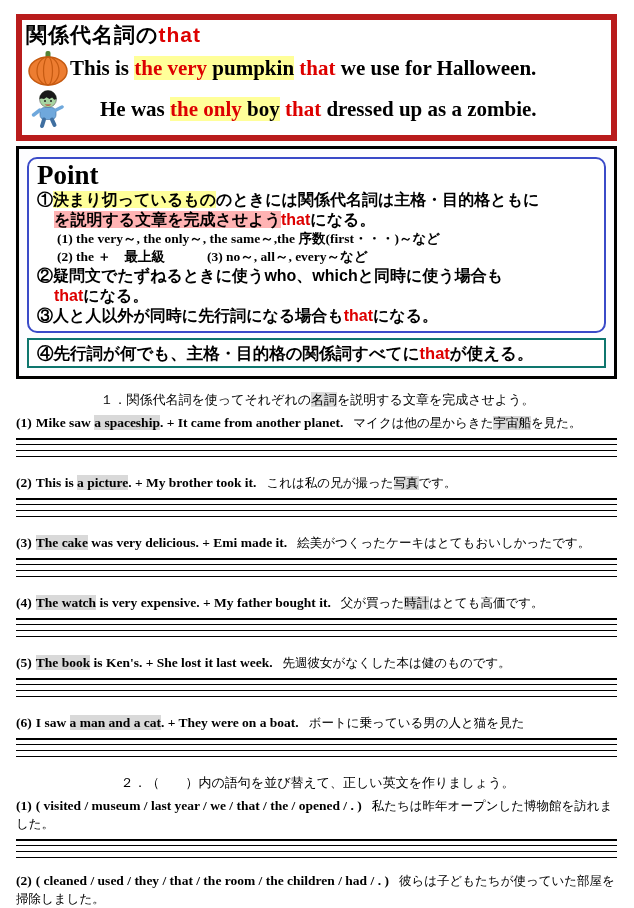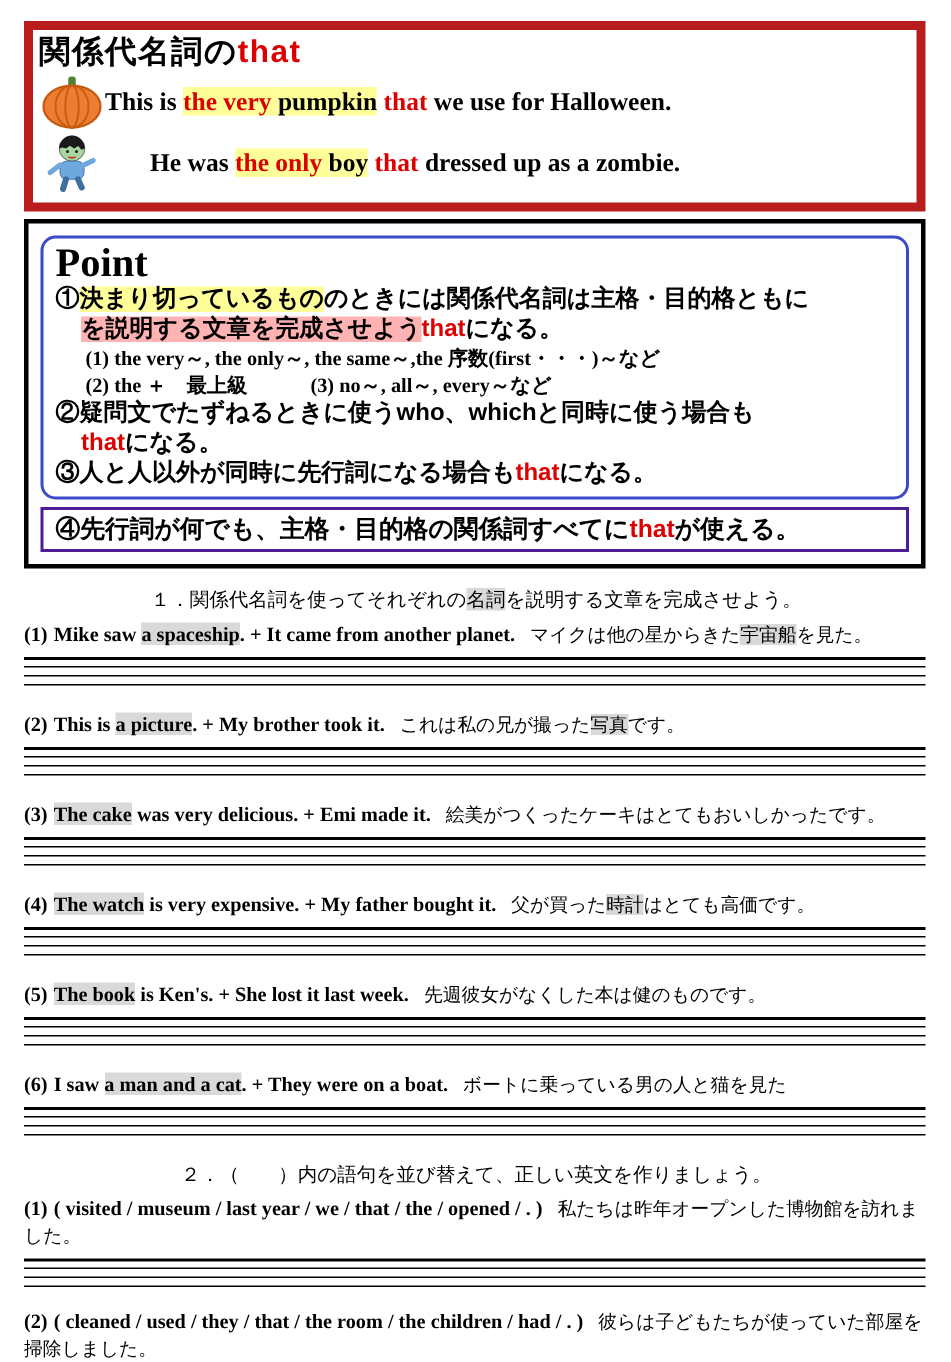--- a/index.html
+++ b/index.html
@@ -10,34 +10,34 @@
   }
   .page { width:634px; height:908px; padding:14px 17px 0 16px; }
 
   
   .box1 { border:6px solid #b91c1c; padding:1px 5px 5px 4px; }
   .title-row { font-family:"Liberation Sans", sans-serif; font-weight:bold;
                font-size:21px; line-height:27px; letter-spacing:1px; }
   .red { color:#dd0000; }
   .ex-row { display:flex; align-items:center; margin-top:2px; }
   .ex-icon { flex:0 0 44px; display:flex; justify-content:center; }
-  .sentence { font-family:"Liberation Serif", serif; font-weight:bold; font-size:17px; }
+  .sentence { font-family:"Liberation Serif", serif; font-weight:bold; font-size:21px; }
   .ex2 .sentence { margin-left:30px; }
   .hl-y { background:#ffff99; }
 
   
   .box2 { border:3px solid #000; margin-top:5px; padding:8px; background:#fdfdff; }
   .point-box { border:2px solid #3b4bc8; border-radius:10px; padding:1px 8px 5px 8px; background:#fff; }
   .point-heading { font-family:"Liberation Serif", serif; font-weight:bold; font-size:27px; line-height:30px; }
   .pline { font-family:"Liberation Sans", sans-serif; font-weight:bold; font-size:16px; line-height:20px; }
   .pindent { margin-left:17px; }
   .psub { font-family:"Liberation Serif", serif; font-weight:bold; font-size:13.5px; line-height:18px; margin-left:20px; }
   .psub-row { display:flex; gap:42px; }
   .hl-p { background:#ffb3b3; }
-  .p4-box { border:2px solid #4c1d95; margin-top:5px; padding:3px 8px; background:#fff;
+  .p4-box { border:2px solid #0f766e; margin-top:5px; padding:3px 8px; background:#fff;
             font-family:"Liberation Sans", sans-serif; font-weight:bold; font-size:16.5px; line-height:20px; }
 
   
   .s-heading { font-size:13px; margin:12px 0 5px 2px;text-align:center; }
   .hl-g { background:#d9d9d9; }
   .item { margin-bottom:12px; }
   .item-sentence { font-size:13px; line-height:17px; }
   .en { font-family:"Liberation Serif", serif; font-weight:bold; font-size:13.5px; }
   .num { margin-right:4px; }
   .jp { font-size:12.5px; margin-left:10px; }

